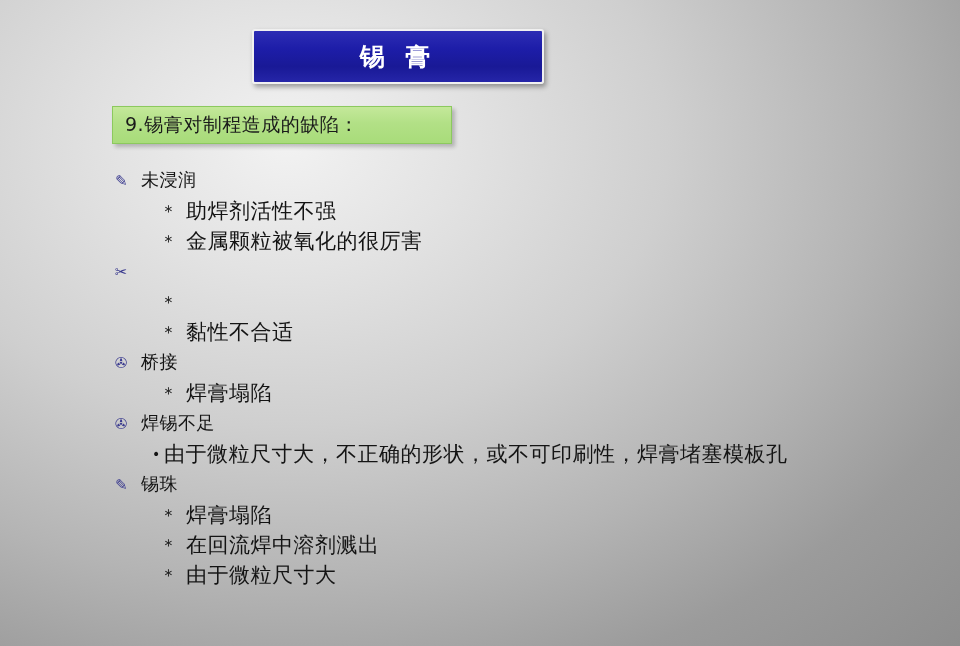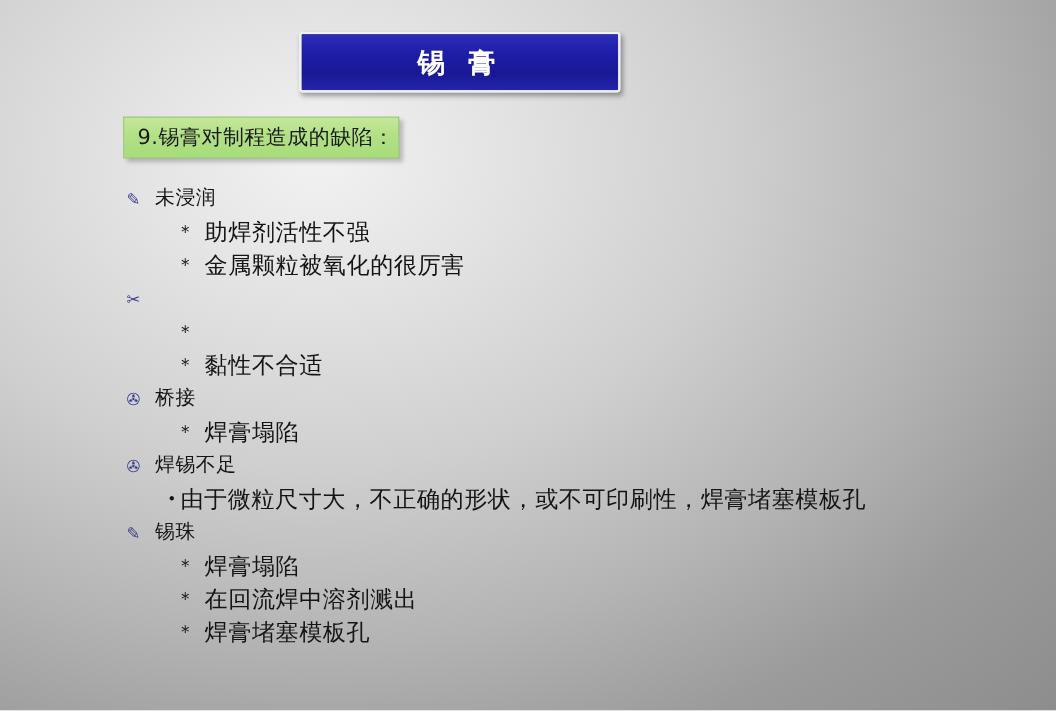--- a/index.html
+++ b/index.html
@@ -26,35 +26,34 @@
     top: 29px;
     width: 288px;
     height: 51px;
     background: linear-gradient(180deg, #2d2db4 0%, #1d1da8 35%, #191996 70%, #2525a8 100%);
     border: 2px solid #f0f0f0;
     border-radius: 3px;
     box-shadow: 2px 3px 5px rgba(0,0,0,0.35);
     display: flex;
     align-items: center;
     justify-content: center;
-    margin-left: 20px;
   }
   .title-text {
     color: #ffffff;
     font-size: 25px;
     font-weight: bold;
     letter-spacing: 6px;
     font-family: "DejaVu Sans", "Liberation Sans", sans-serif;
   }
   
   .subtitle-box {
     position: absolute;
     left: 112px;
     top: 106px;
-    width: 251px;
+    width: 340px;
     height: 38px;
     background: linear-gradient(180deg, #c4e89a 0%, #b2e086 45%, #a8dc7a 100%);
     border: 1px solid #8cc95e;
     box-shadow: 3px 3px 4px rgba(0,0,0,0.22);
     display: flex;
     align-items: center;
     padding-left: 12px;
     box-sizing: border-box;
   }
   .subtitle-text {
@@ -186,17 +185,17 @@
     <div class="l2">
       <span class="l2-bullet">＊</span>
       <span class="l2-text">焊膏塌陷</span>
     </div>
     <div class="l2">
       <span class="l2-bullet">＊</span>
       <span class="l2-text">在回流焊中溶剂溅出</span>
     </div>
     <div class="l2">
       <span class="l2-bullet">＊</span>
-      <span class="l2-text">焊膏堵塞模板孔</span>
+      <span class="l2-text">由于微粒尺寸大</span>
     </div>
 
   </div>
 </div>
 
 </body></html>

